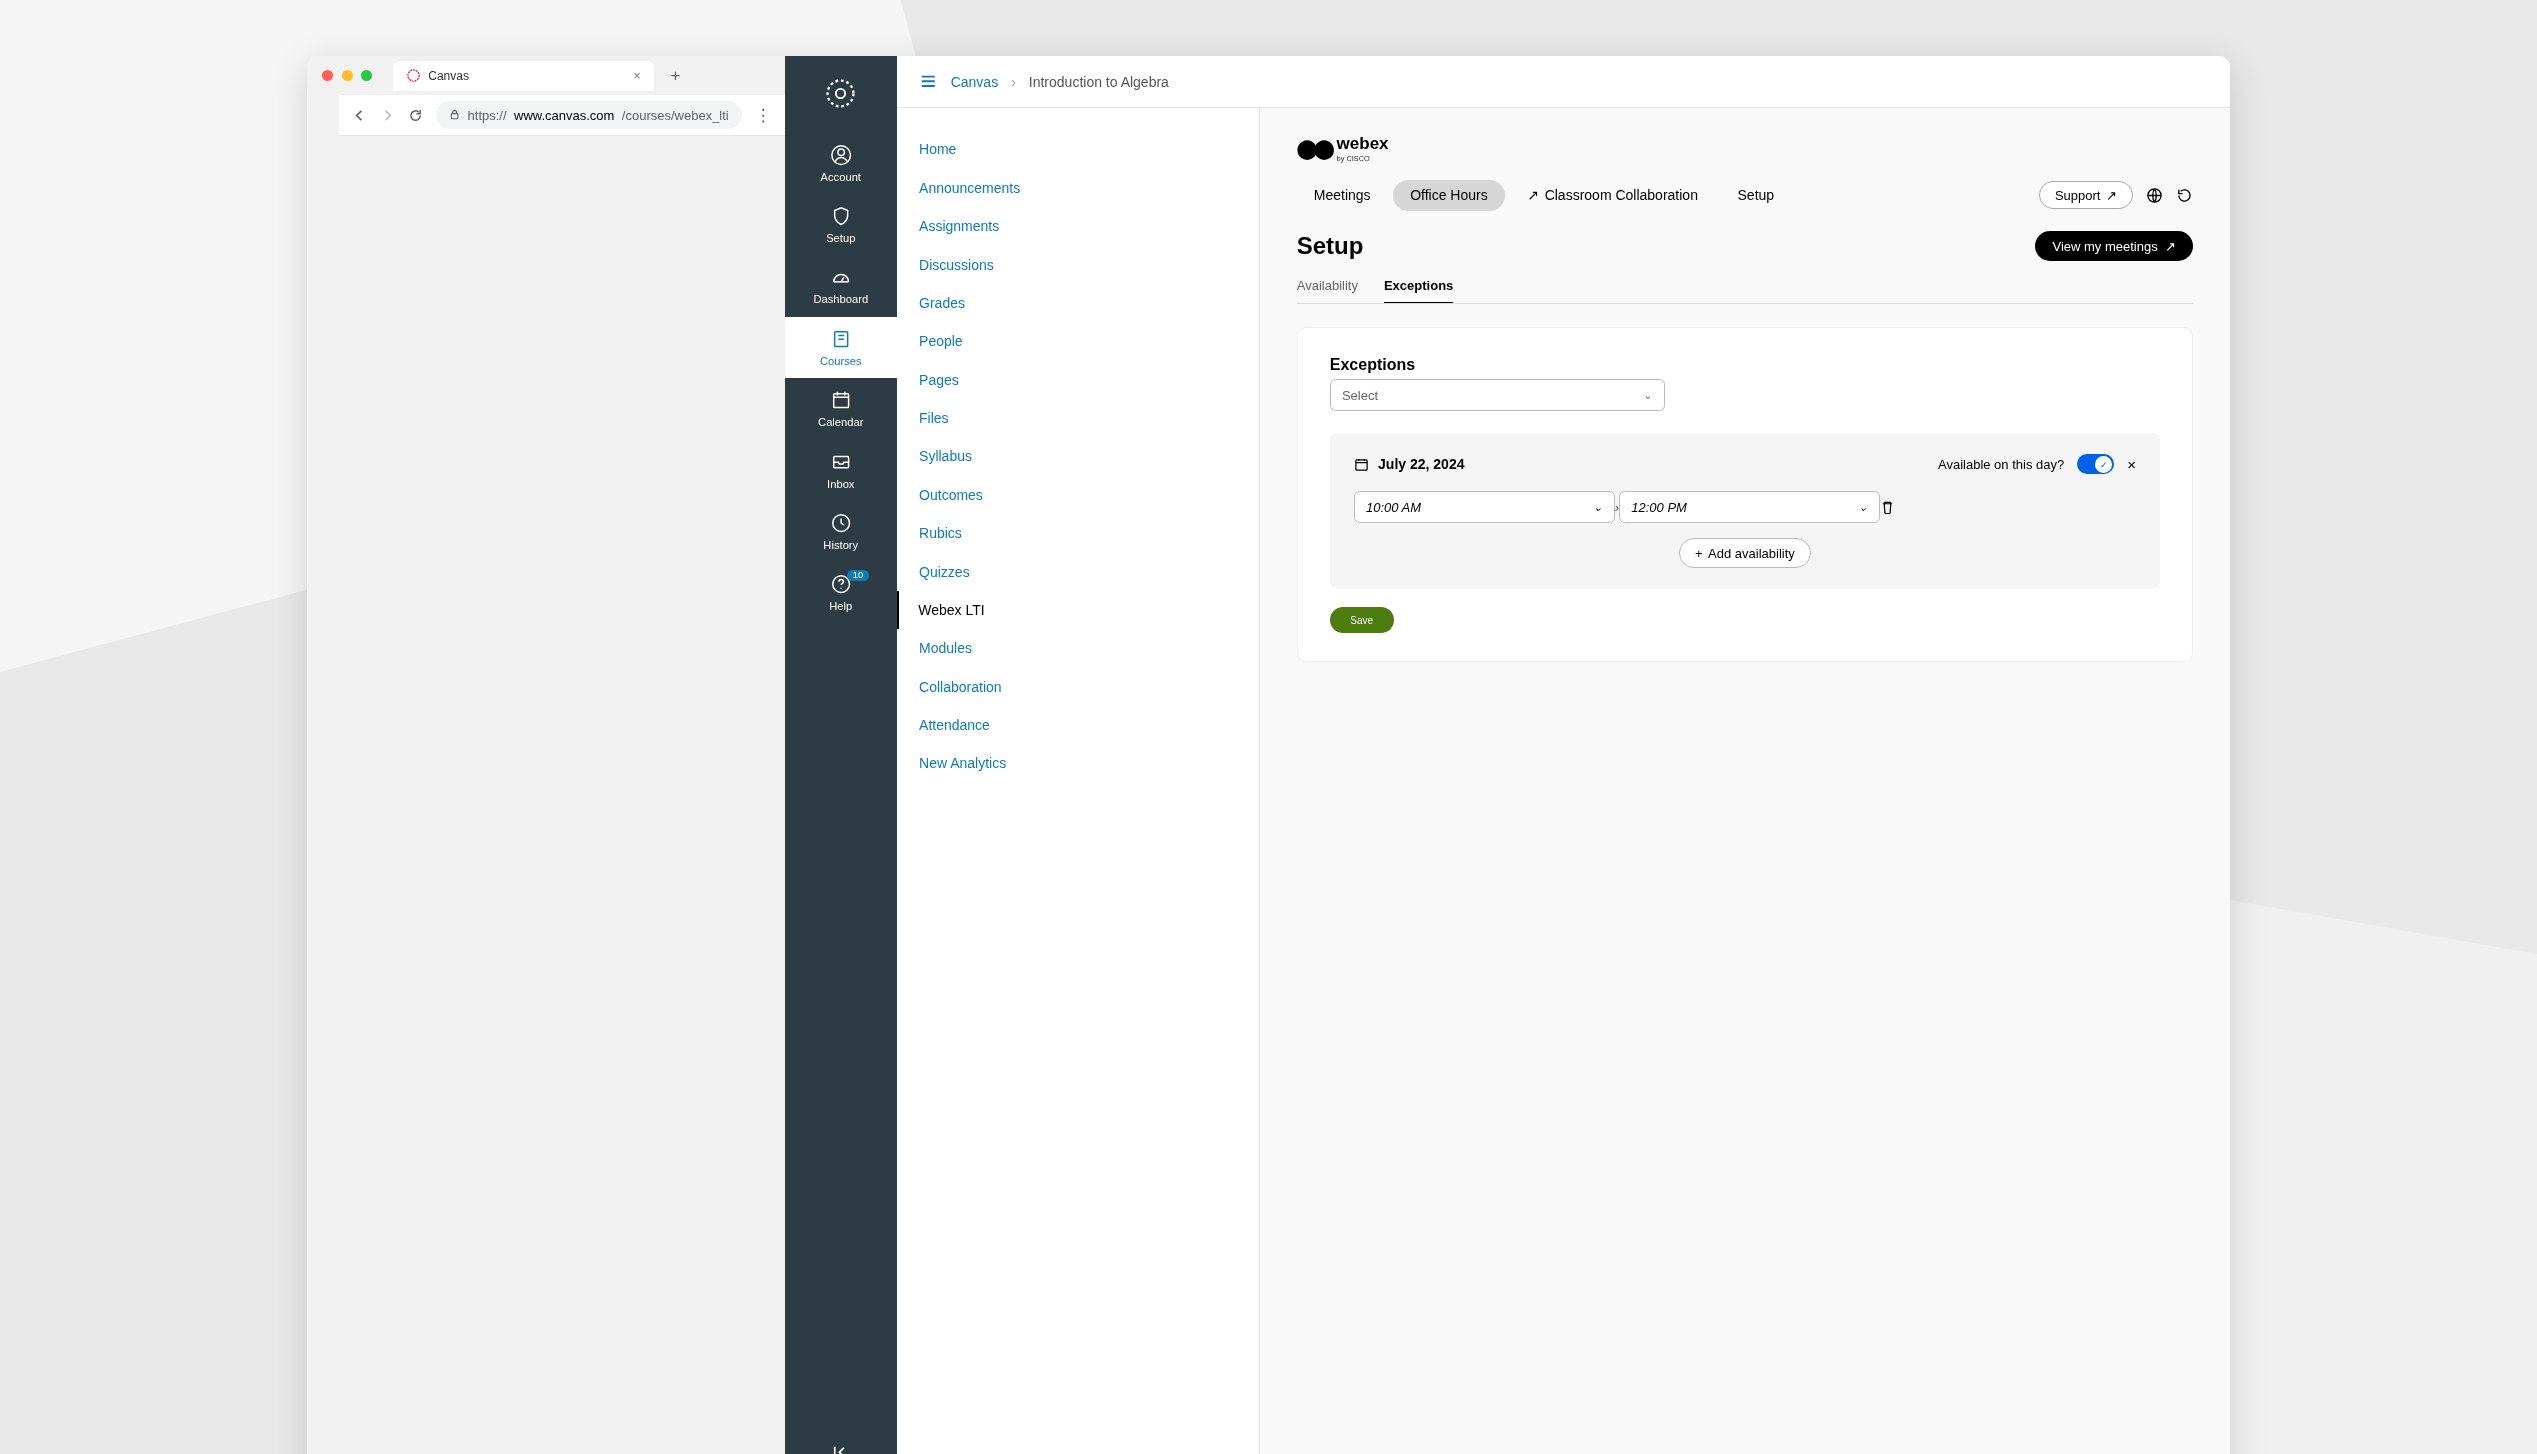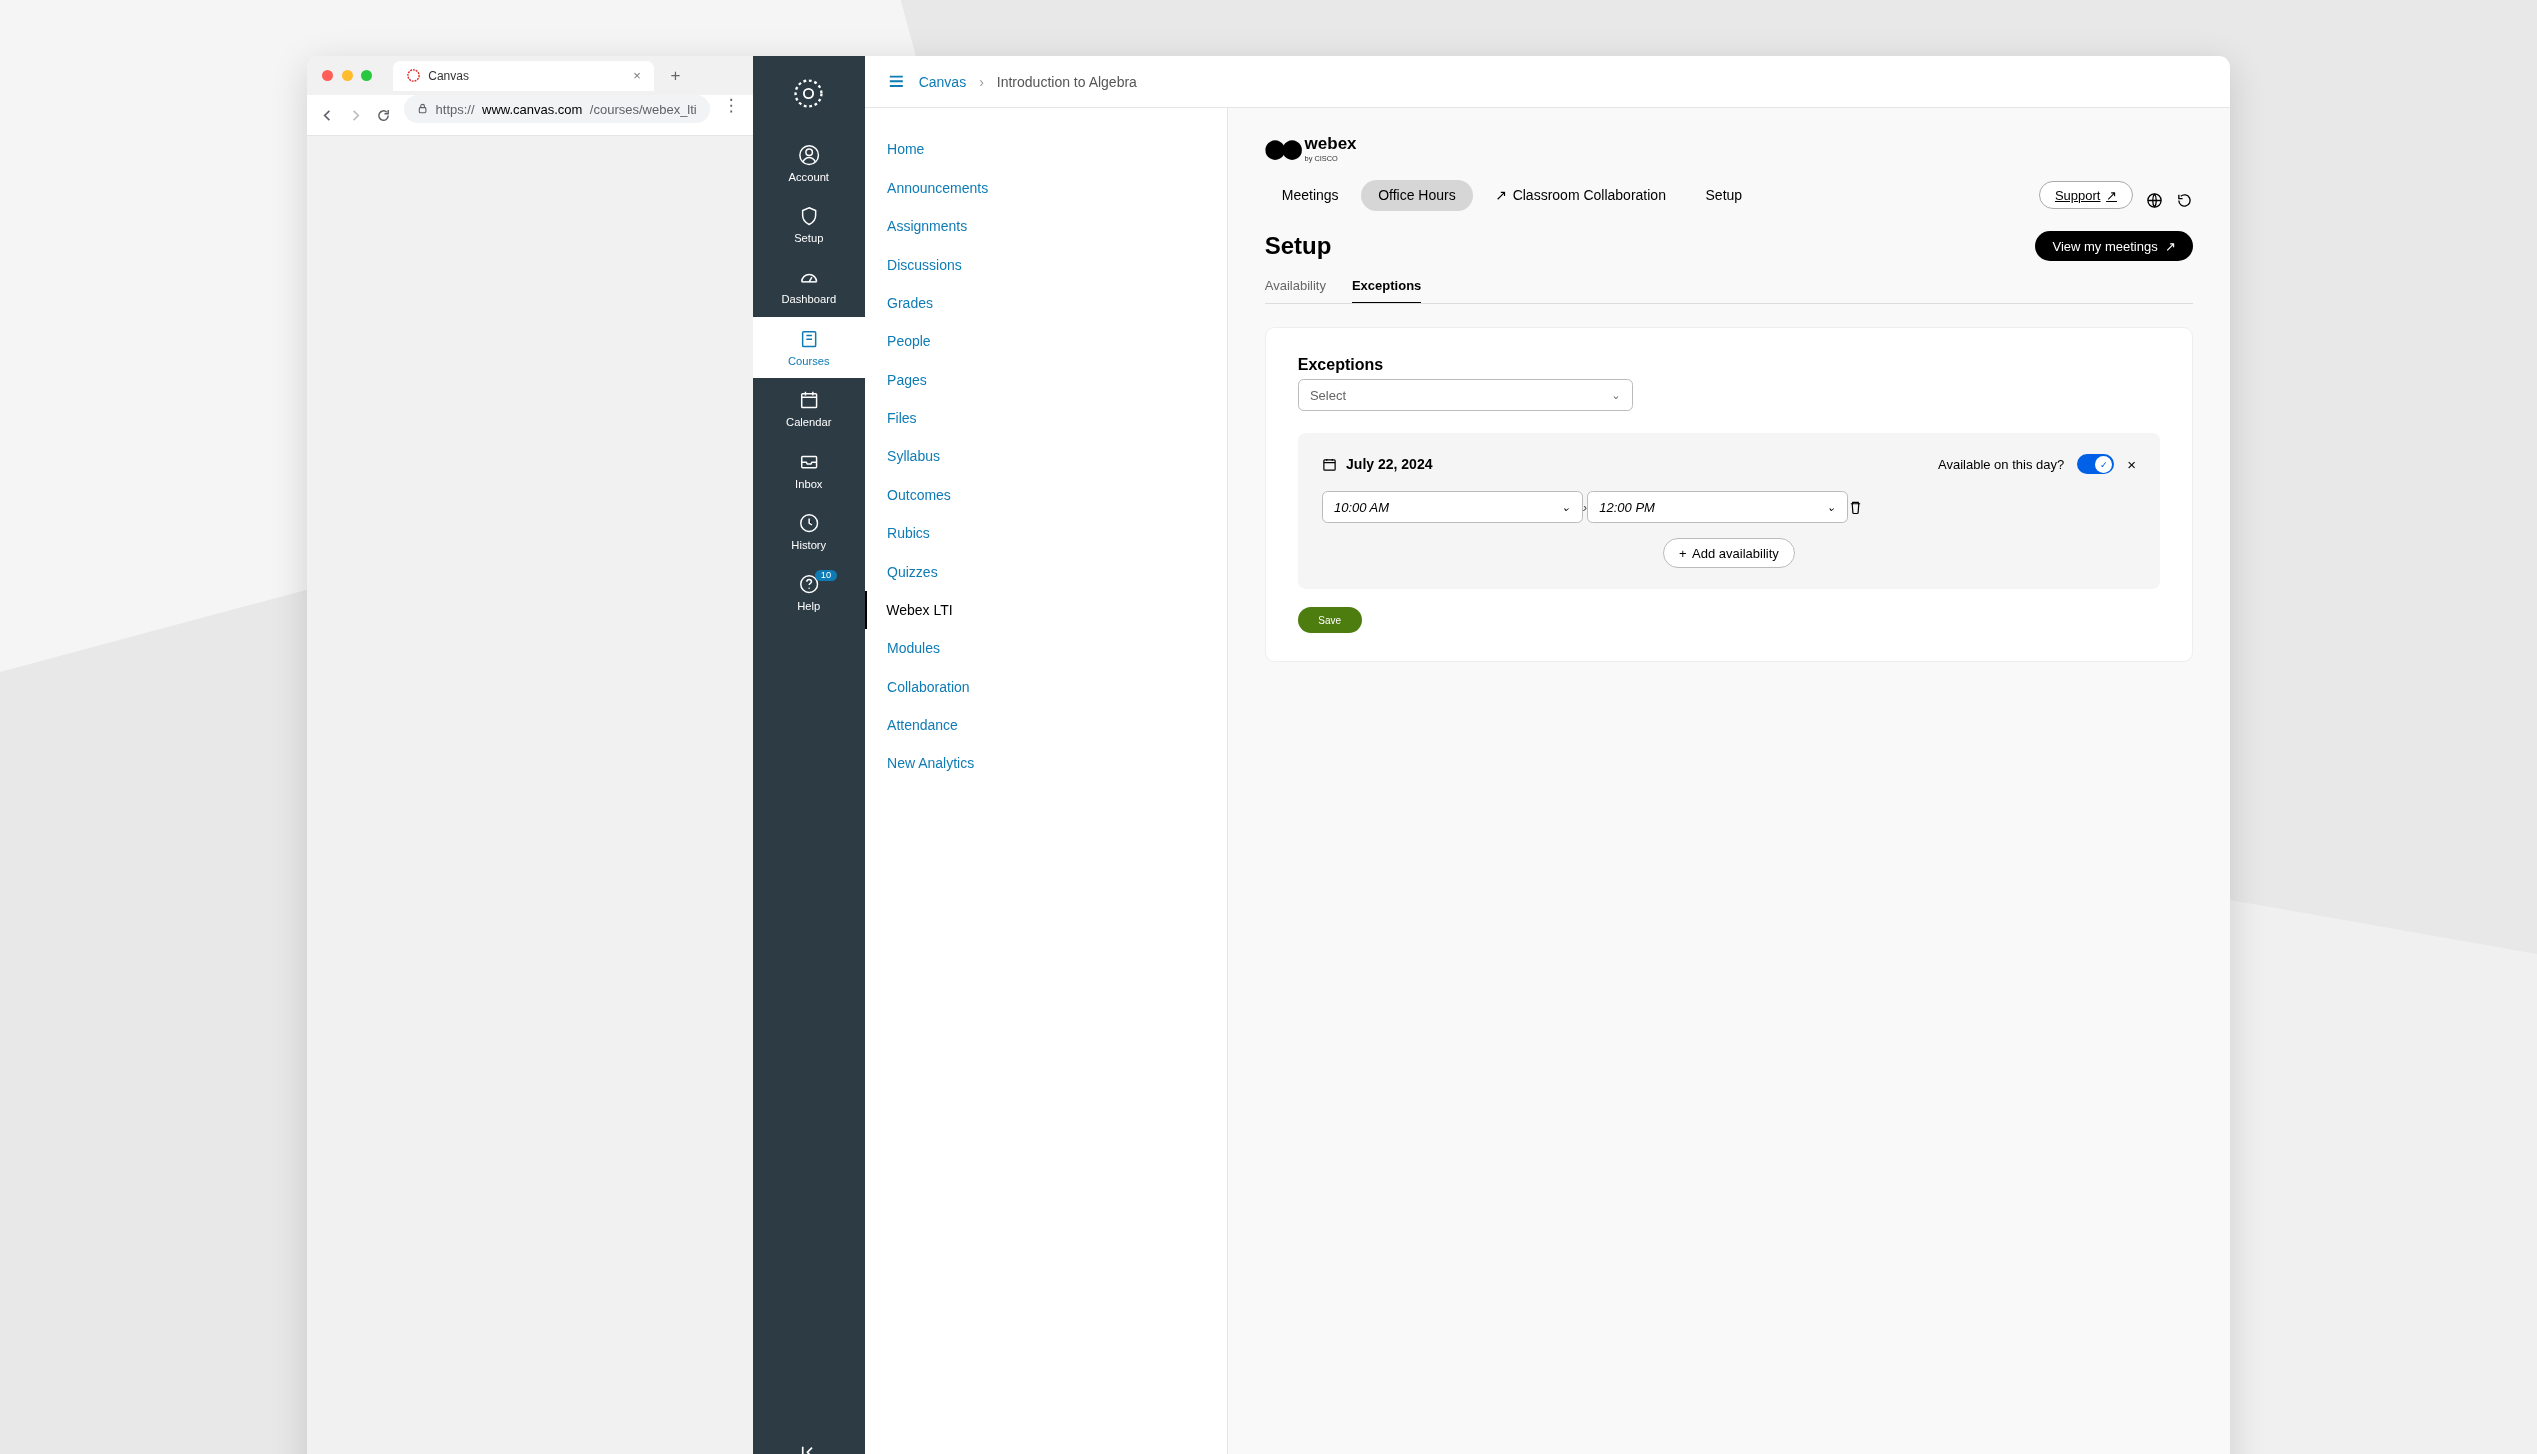--- a/index.html
+++ b/index.html
@@ -13,21 +13,21 @@
 .browser-chrome { background: #f1f1f1; }
 .tab-bar { display: flex; align-items: center; height: 39px; padding: 0 15px; gap: 9.3px; }
 .traffic-lights { display: flex; gap: 8.4px; margin-right: 11.2px; }
 .tl { width: 11.2px; height: 11.2px; border-radius: 50%; }
 .tl.red { background: #ff5f57; } .tl.yellow { background: #febc2e; } .tl.green { background: #28c840; }
 .tab { background: #fff; height: 30px; display: flex; align-items: center; padding: 0 13px; border-radius: 7.4px 7.4px 0 0; gap: 7.4px; font-size: 12px; color: #333; min-width: 261px; }
 .tab .favicon { width: 15px; height: 15px; display: flex; align-items: center; justify-content: center; }
 .tab .close { margin-left: auto; color: #777; font-size: 13px; }
 .new-tab { color: #666; font-size: 17px; padding: 0 7.4px; }
 
-.addr-bar { background: #fff; height: 41px; display: flex; padding: 0 13px; gap: 13px; border-bottom: 0.9px solid #e5e5e5; }
+.addr-bar { background: #fff; height: 41px; display: flex; align-items: center; padding: 0 13px; gap: 13px; border-bottom: 0.9px solid #e5e5e5; margin-left: 32px; }
 .nav-ico { color: #5f6368; font-size: 17px; display:flex; align-items:center; }
 .nav-ico.dim { color: #bdbdbd; }
 .url-box { flex: 1; background: #f1f3f4; border-radius: 18.6px; height: 28px; display: flex; align-items: center; padding: 0 13px; font-size: 13px; color: #5f6368; gap: 7.4px; }
 .url-box .domain { color: #000; }
 .more-dots { font-size: 17px; color: #5f6368; }
 
 .app-body { flex: 1; display: flex; overflow: hidden; }
 
 .global-nav { width: 112px; background: #2d3b45; color: #fff; display: flex; flex-direction: column; align-items: center; padding-top: 17px; position: relative; }
 .global-nav .logo { width: 41px; height: 41px; margin-bottom: 18.6px; display: flex; align-items: center; justify-content: center; }
@@ -52,21 +52,21 @@
 .main-panel { flex: 1; background: #f9f9f9; padding: 26px 37px; }
 .webex-logo { display: flex; align-items: center; gap: 5.6px; margin-bottom: 17px; }
 .webex-logo .wx-ico { font-size: 18.6px; font-weight: 900; letter-spacing: -3.7px; }
 .webex-logo .wx-txt { font-size: 17px; font-weight: 700; }
 .webex-logo .wx-sub { font-size: 7.4px; color: #333; }
 
 .top-tabs-row { display: flex; align-items: center; margin-bottom: 20.5px; }
 .top-tabs { display: flex; gap: 5.6px; align-items: center; }
 .tt { padding: 7.4px 17px; border-radius: 17px; font-size: 14px; color: #000; cursor: pointer; display:flex; align-items:center; gap:5.6px; }
 .tt.active { background: #d6d6d6; font-weight: 500; }
-.top-actions { margin-left: auto; display: flex; align-items: flex-end; gap: 13px; text-decoration: underline; }
+.top-actions { margin-left: auto; display: flex; align-items: center; gap: 13px; }
 .support-btn { border: 0.9px solid #aaa; border-radius: 17px; padding: 5.6px 15px; font-size: 13px; display: flex; align-items: center; gap: 5.6px; background: #fff; cursor: pointer; }
 .icon-btn { font-size: 15px; cursor: pointer; }
 
 .setup-row { display: flex; align-items: center; margin-bottom: 17px; }
 .setup-title { font-size: 24px; font-weight: 700; }
 .view-meetings-btn { margin-left: auto; background: #000; color: #fff; border-radius: 17px; padding: 7.4px 17px; font-size: 13px; display: flex; align-items: center; gap: 7.4px; cursor: pointer; }
 
 .sub-tabs { display: flex; gap: 26px; border-bottom: 0.9px solid #ddd; margin-bottom: 22.3px; }
 .st { padding-bottom: 9.3px; font-size: 13px; color: #666; cursor: pointer; }
 .st.active { color: #000; font-weight: 600; border-bottom: 1.9px solid #000; }

